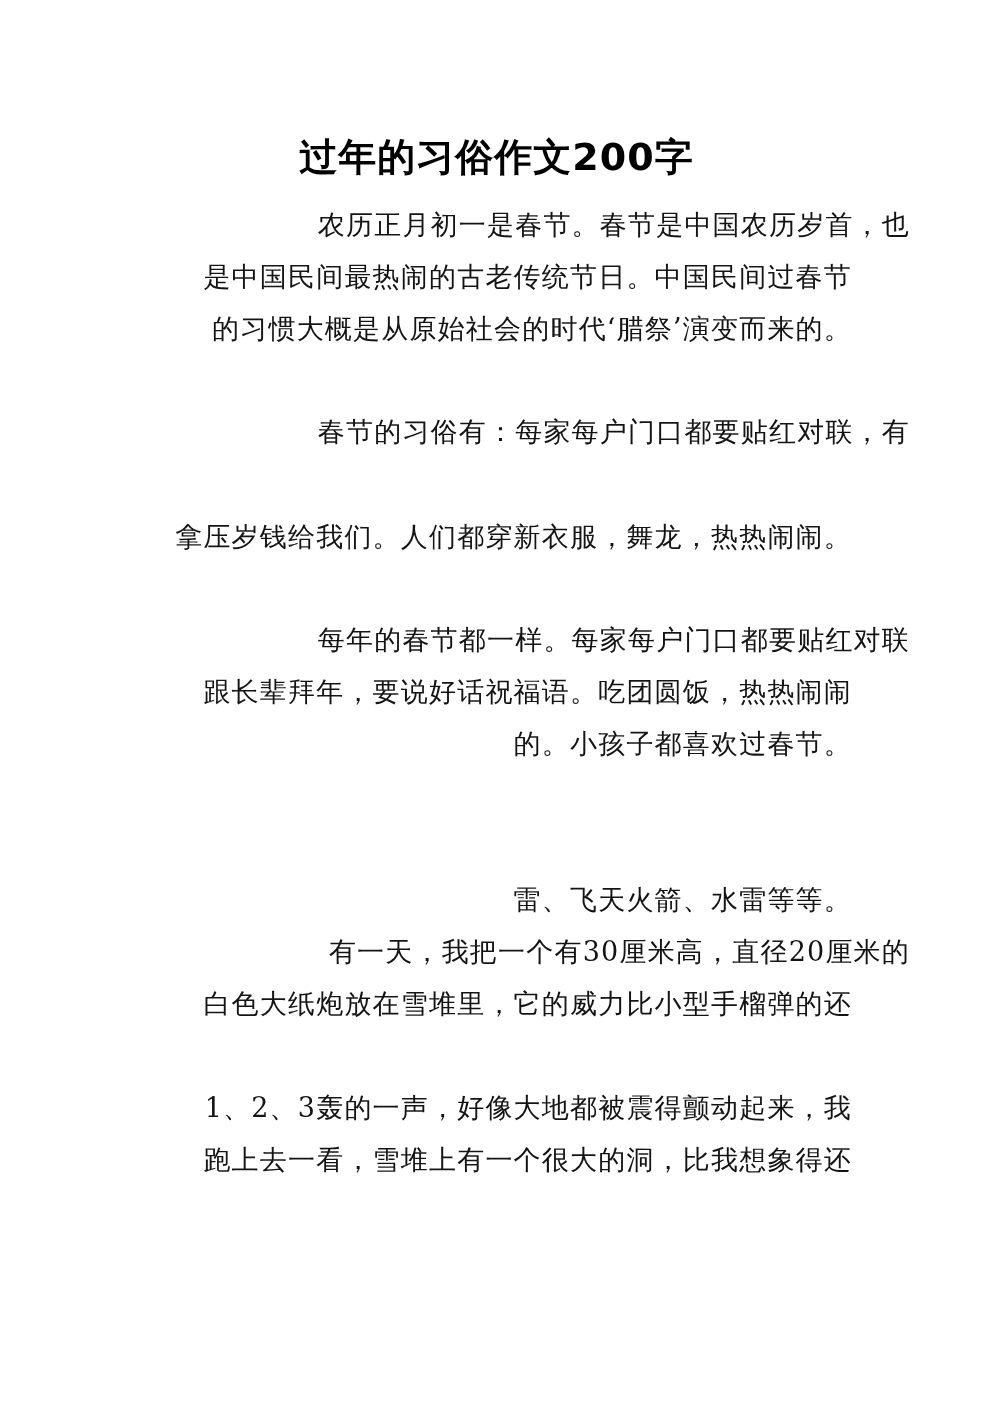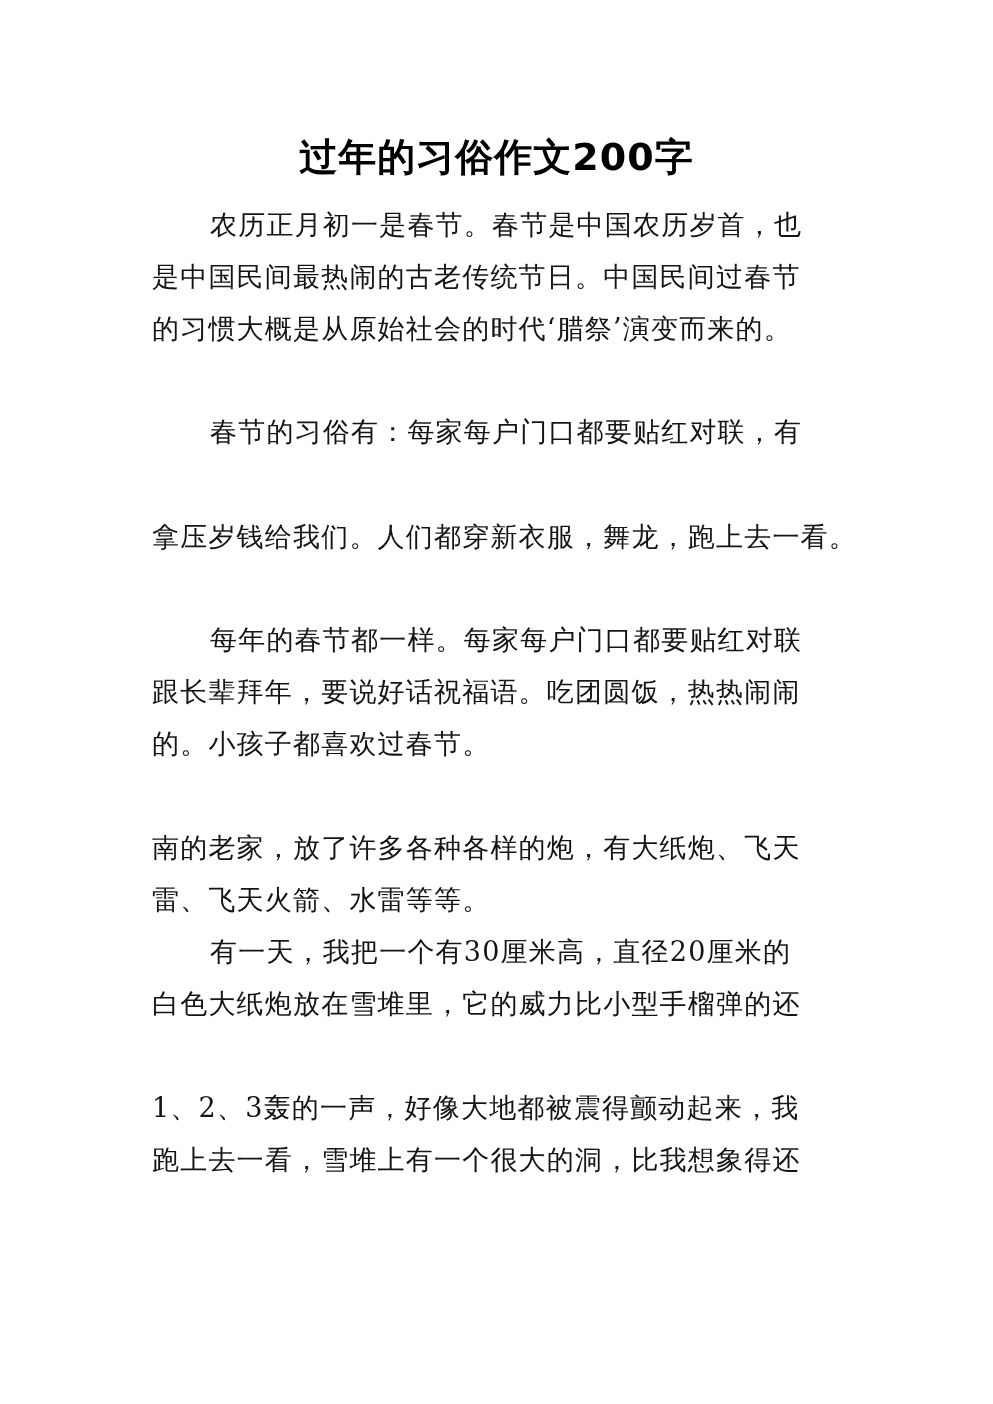--- a/index.html
+++ b/index.html
@@ -37,42 +37,42 @@
     }
     .line {
       position: absolute;
       left: 152px;
       width: 700px;
       font-size: 27px;
       line-height: 40px;
       white-space: nowrap;
       letter-spacing: 1.2px;
       color: #141414;
+      text-align: right;
     }
     .indent {
       left: 210px;
     }
   </style>
 </head>
 <body>
 
 <div class="page">
   <div class="title">过年的习俗作文200字</div>
 
   <div class="line indent" style="top:205px">农历正月初一是春节。春节是中国农历岁首，也</div>
   <div class="line" style="top:257px">是中国民间最热闹的古老传统节日。中国民间过春节</div>
   <div class="line" style="top:309px">的习惯大概是从原始社会的时代‘腊祭’演变而来的。</div>
 
   <div class="line indent" style="top:412px">春节的习俗有：每家每户门口都要贴红对联，有</div>
-  <div class="line" style="top:517px">拿压岁钱给我们。人们都穿新衣服，舞龙，跑上去一看。</div>
+  <div class="line" style="top:517px">拿压岁钱给我们。人们都穿新衣服，舞龙，热热闹闹。</div>
 
   <div class="line indent" style="top:620px">每年的春节都一样。每家每户门口都要贴红对联</div>
   <div class="line" style="top:672px">跟长辈拜年，要说好话祝福语。吃团圆饭，热热闹闹</div>
   <div class="line" style="top:724px">的。小孩子都喜欢过春节。</div>
 
-  <div class="line" style="top:828px">南的老家，放了许多各种各样的炮，有大纸炮、飞天</div>
   <div class="line" style="top:880px">雷、飞天火箭、水雷等等。</div>
 
   <div class="line indent" style="top:932px">有一天，我把一个有30厘米高，直径20厘米的</div>
   <div class="line" style="top:984px">白色大纸炮放在雪堆里，它的威力比小型手榴弹的还</div>
   <div class="line" style="top:1088px">1、2、3轰的一声，好像大地都被震得颤动起来，我</div>
   <div class="line" style="top:1140px">跑上去一看，雪堆上有一个很大的洞，比我想象得还</div>
 </div>
 
 </body></html>

